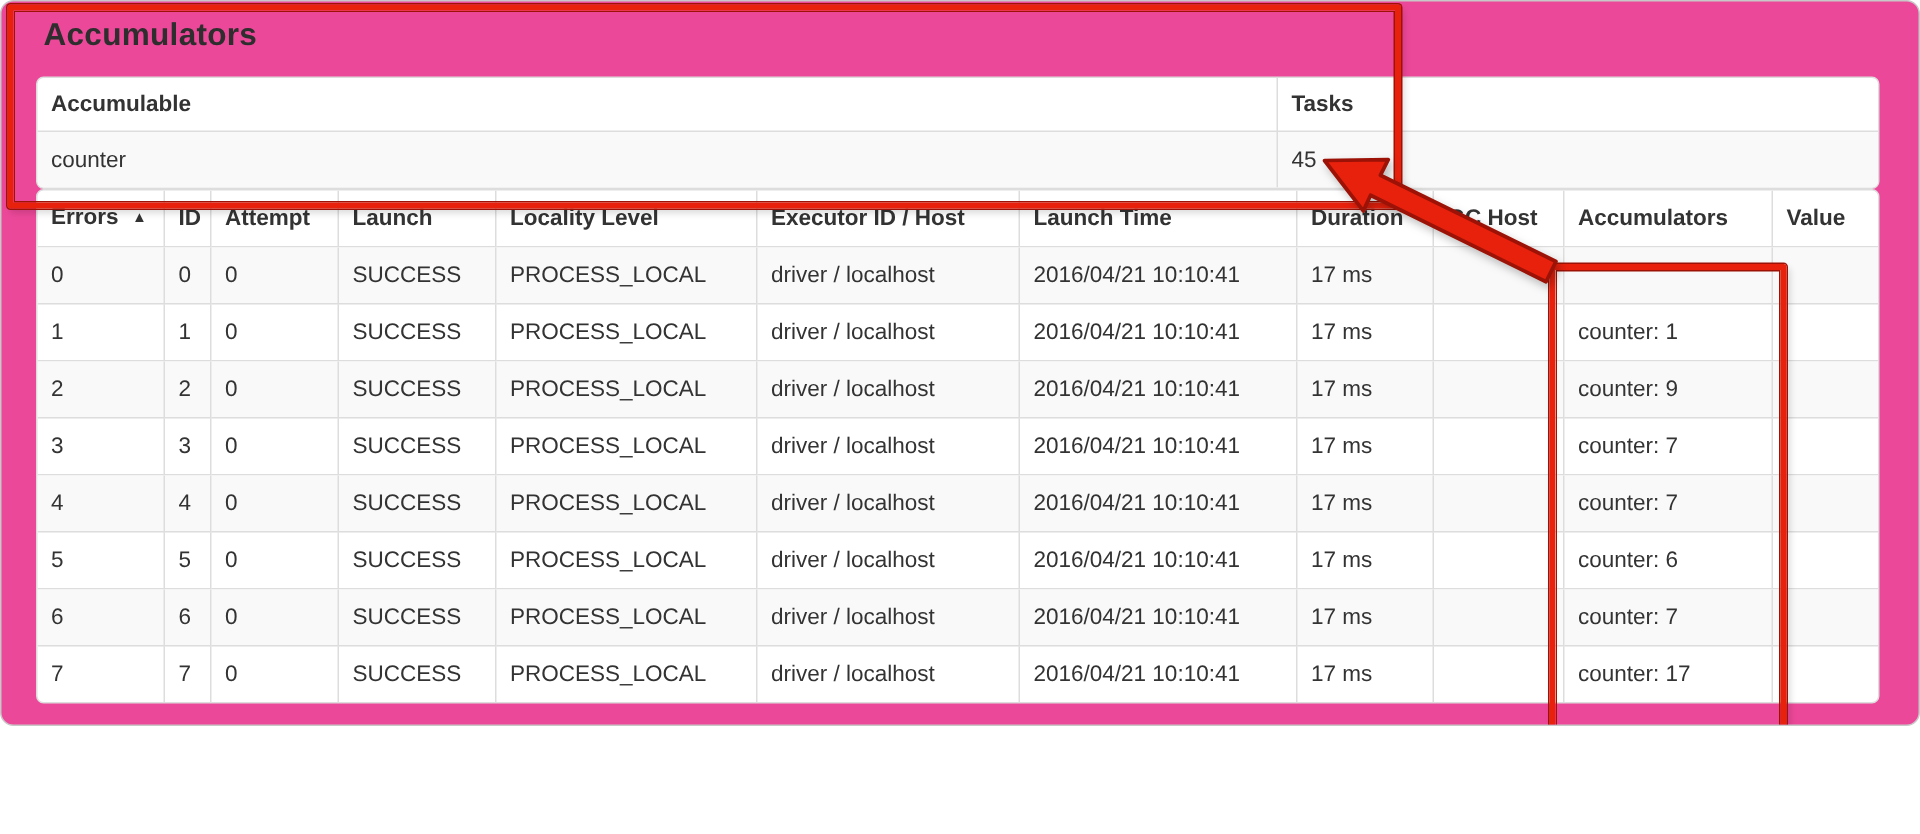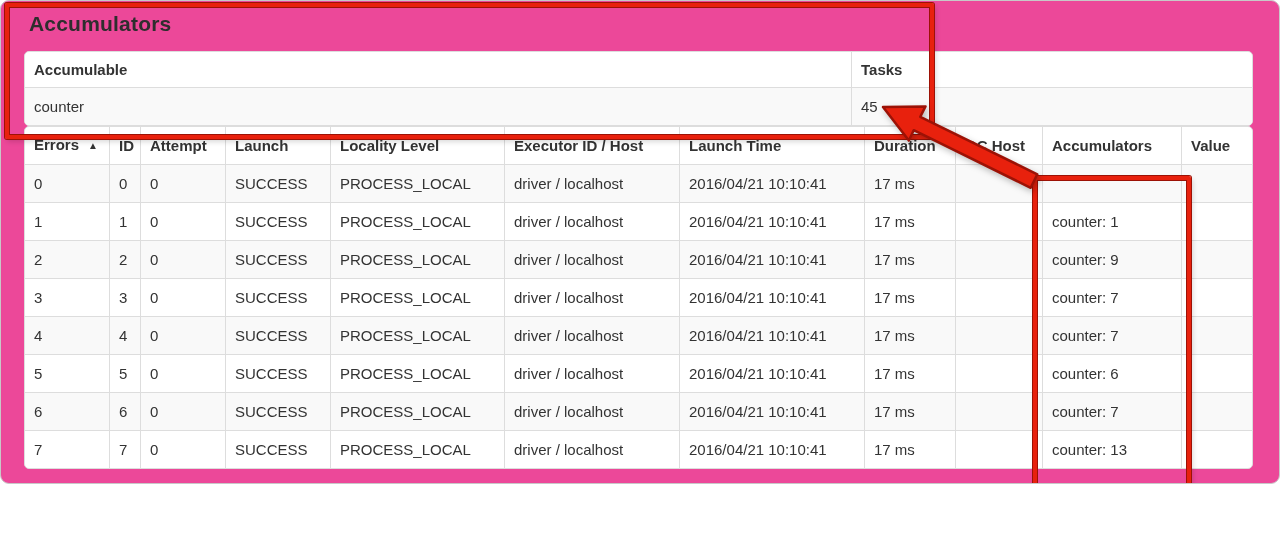--- a/index.html
+++ b/index.html
@@ -239,21 +239,21 @@
             <tr>
               <td>7</td>
               <td>7</td>
               <td>0</td>
               <td>SUCCESS</td>
               <td>PROCESS_LOCAL</td>
               <td>driver / localhost</td>
               <td>2016/04/21 10:10:41</td>
               <td>17 ms</td>
               <td></td>
-              <td>counter: 13</td>
+              <td>counter: 17</td>
               <td></td>
             </tr>
           </tbody>
       </table>
     </div>
   </div>
 
   <div class="annotation red-box red-box-accumulators"></div>
   <div class="annotation red-box red-box-tasks-column"></div>
   <svg class="annotation arrow-svg" viewBox="0 0 1280 556" xmlns="http://www.w3.org/2000/svg">

